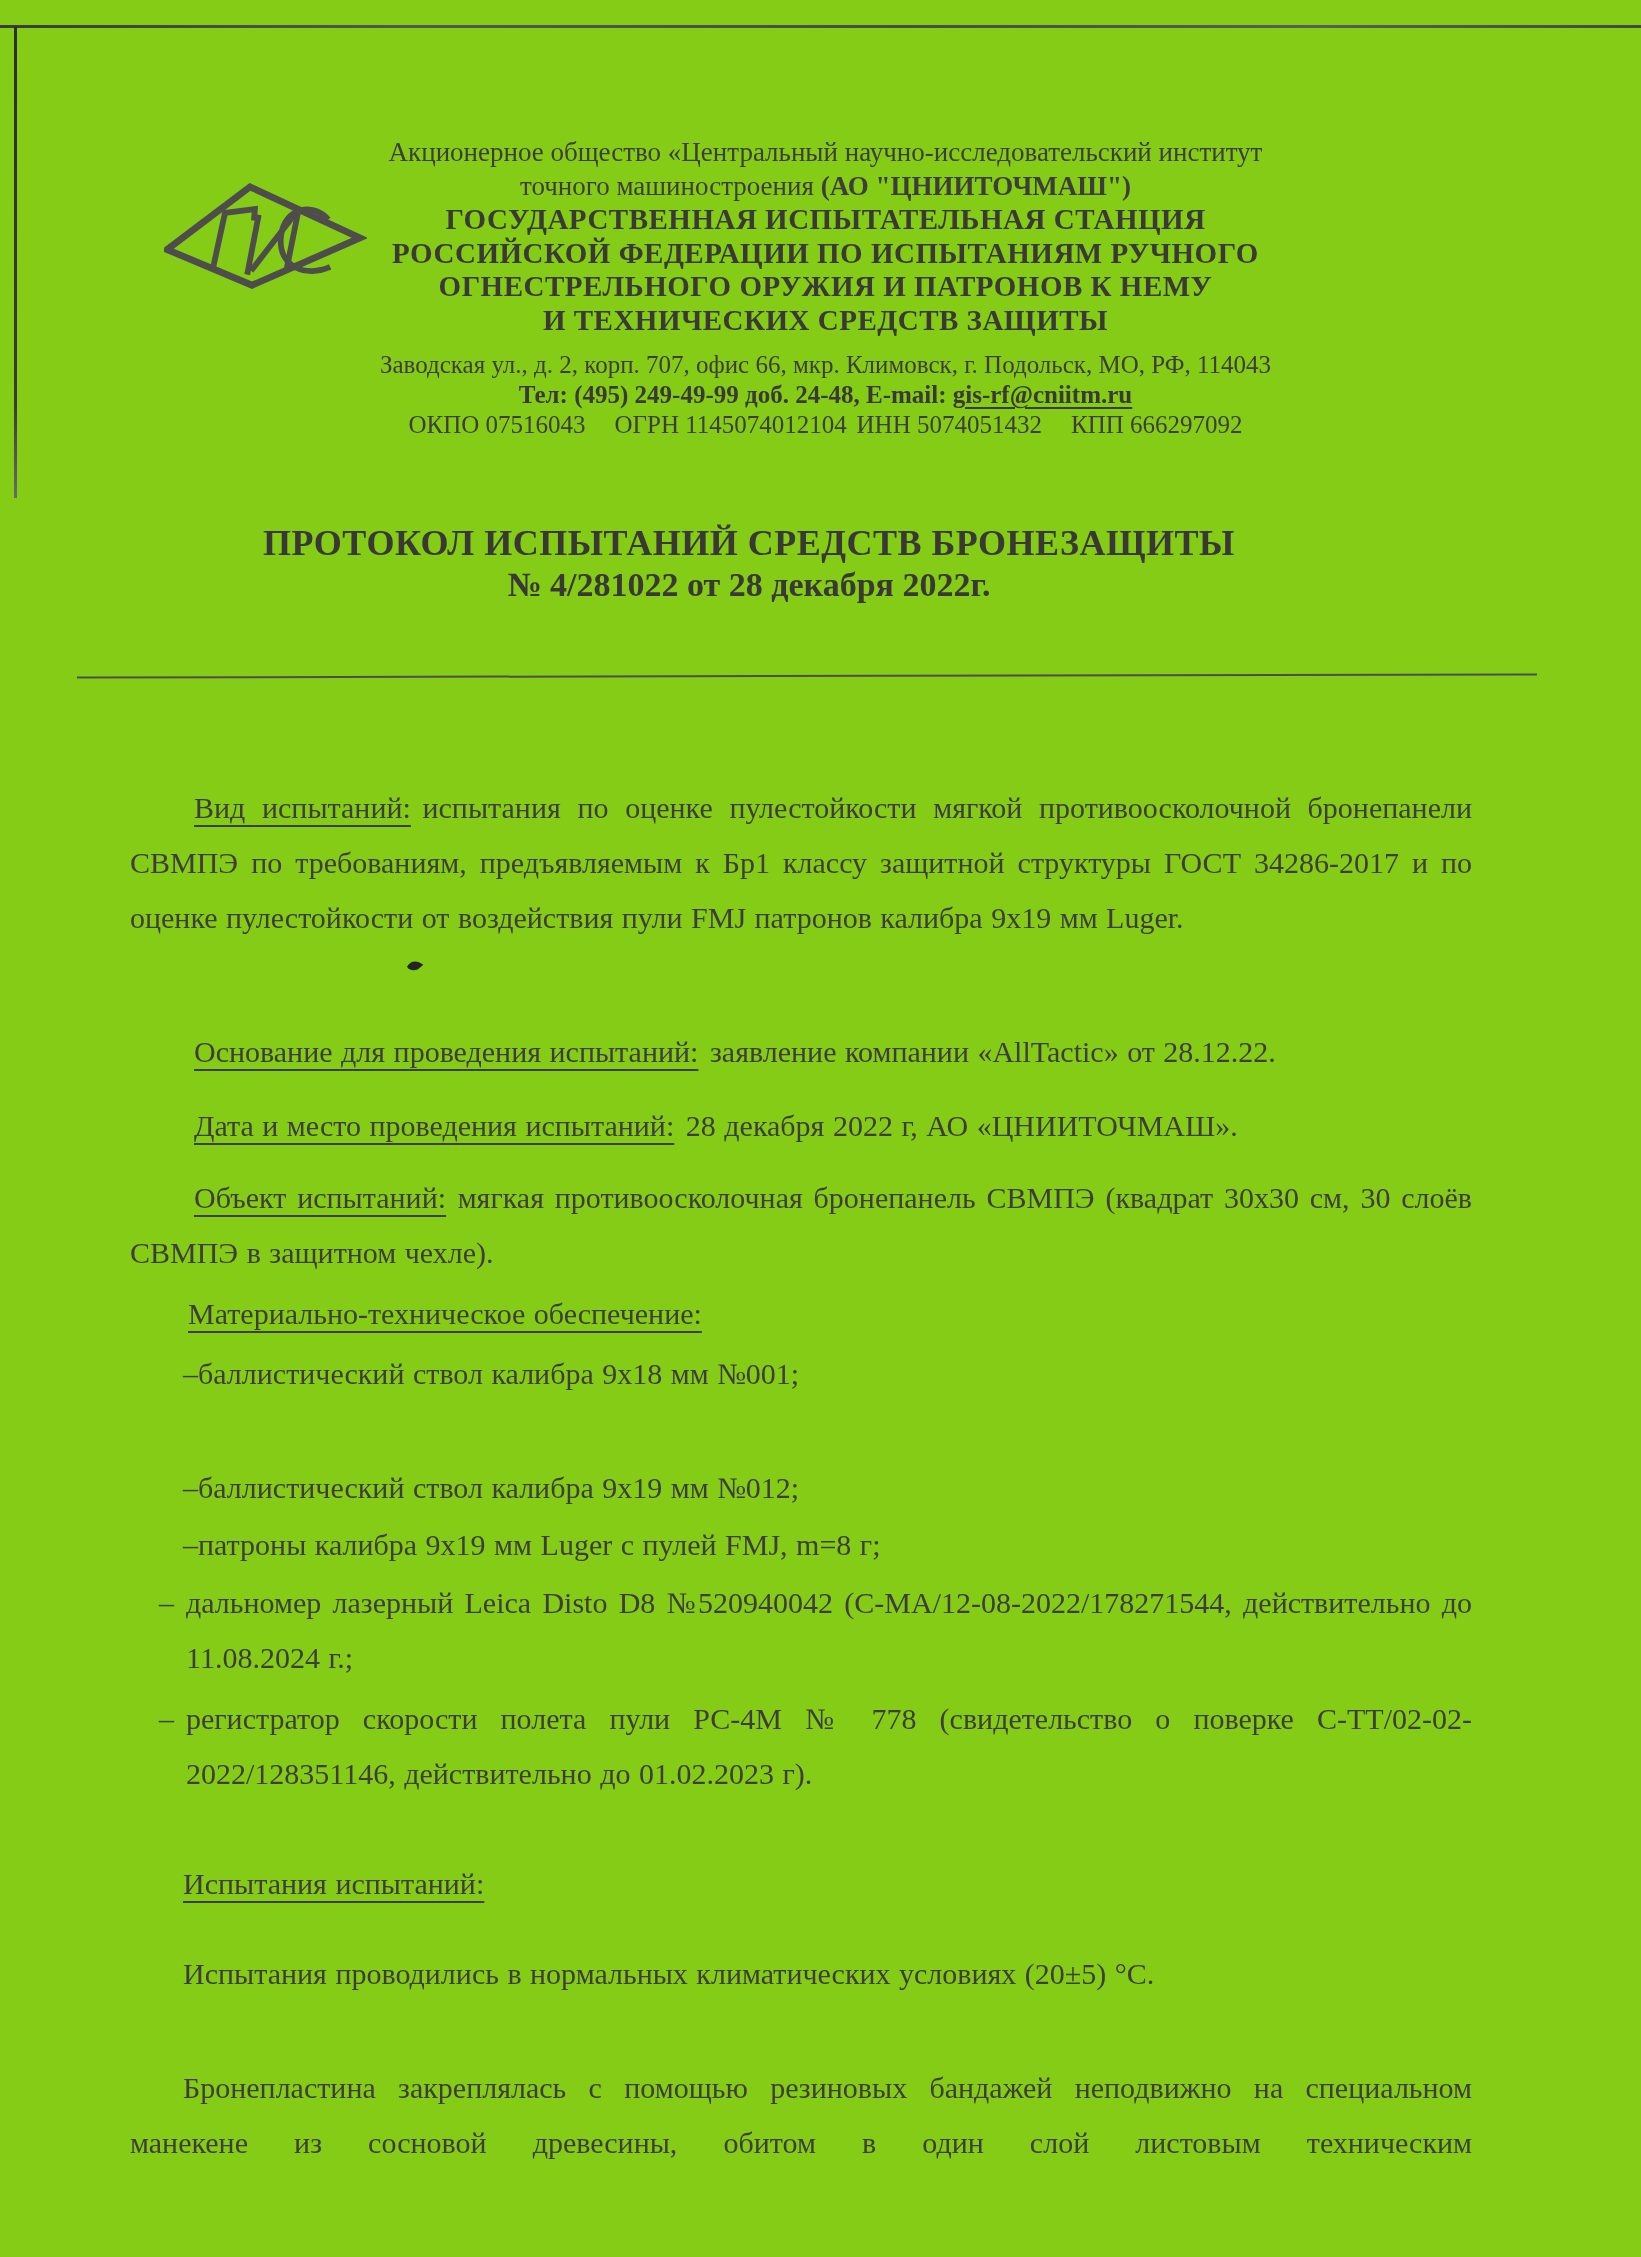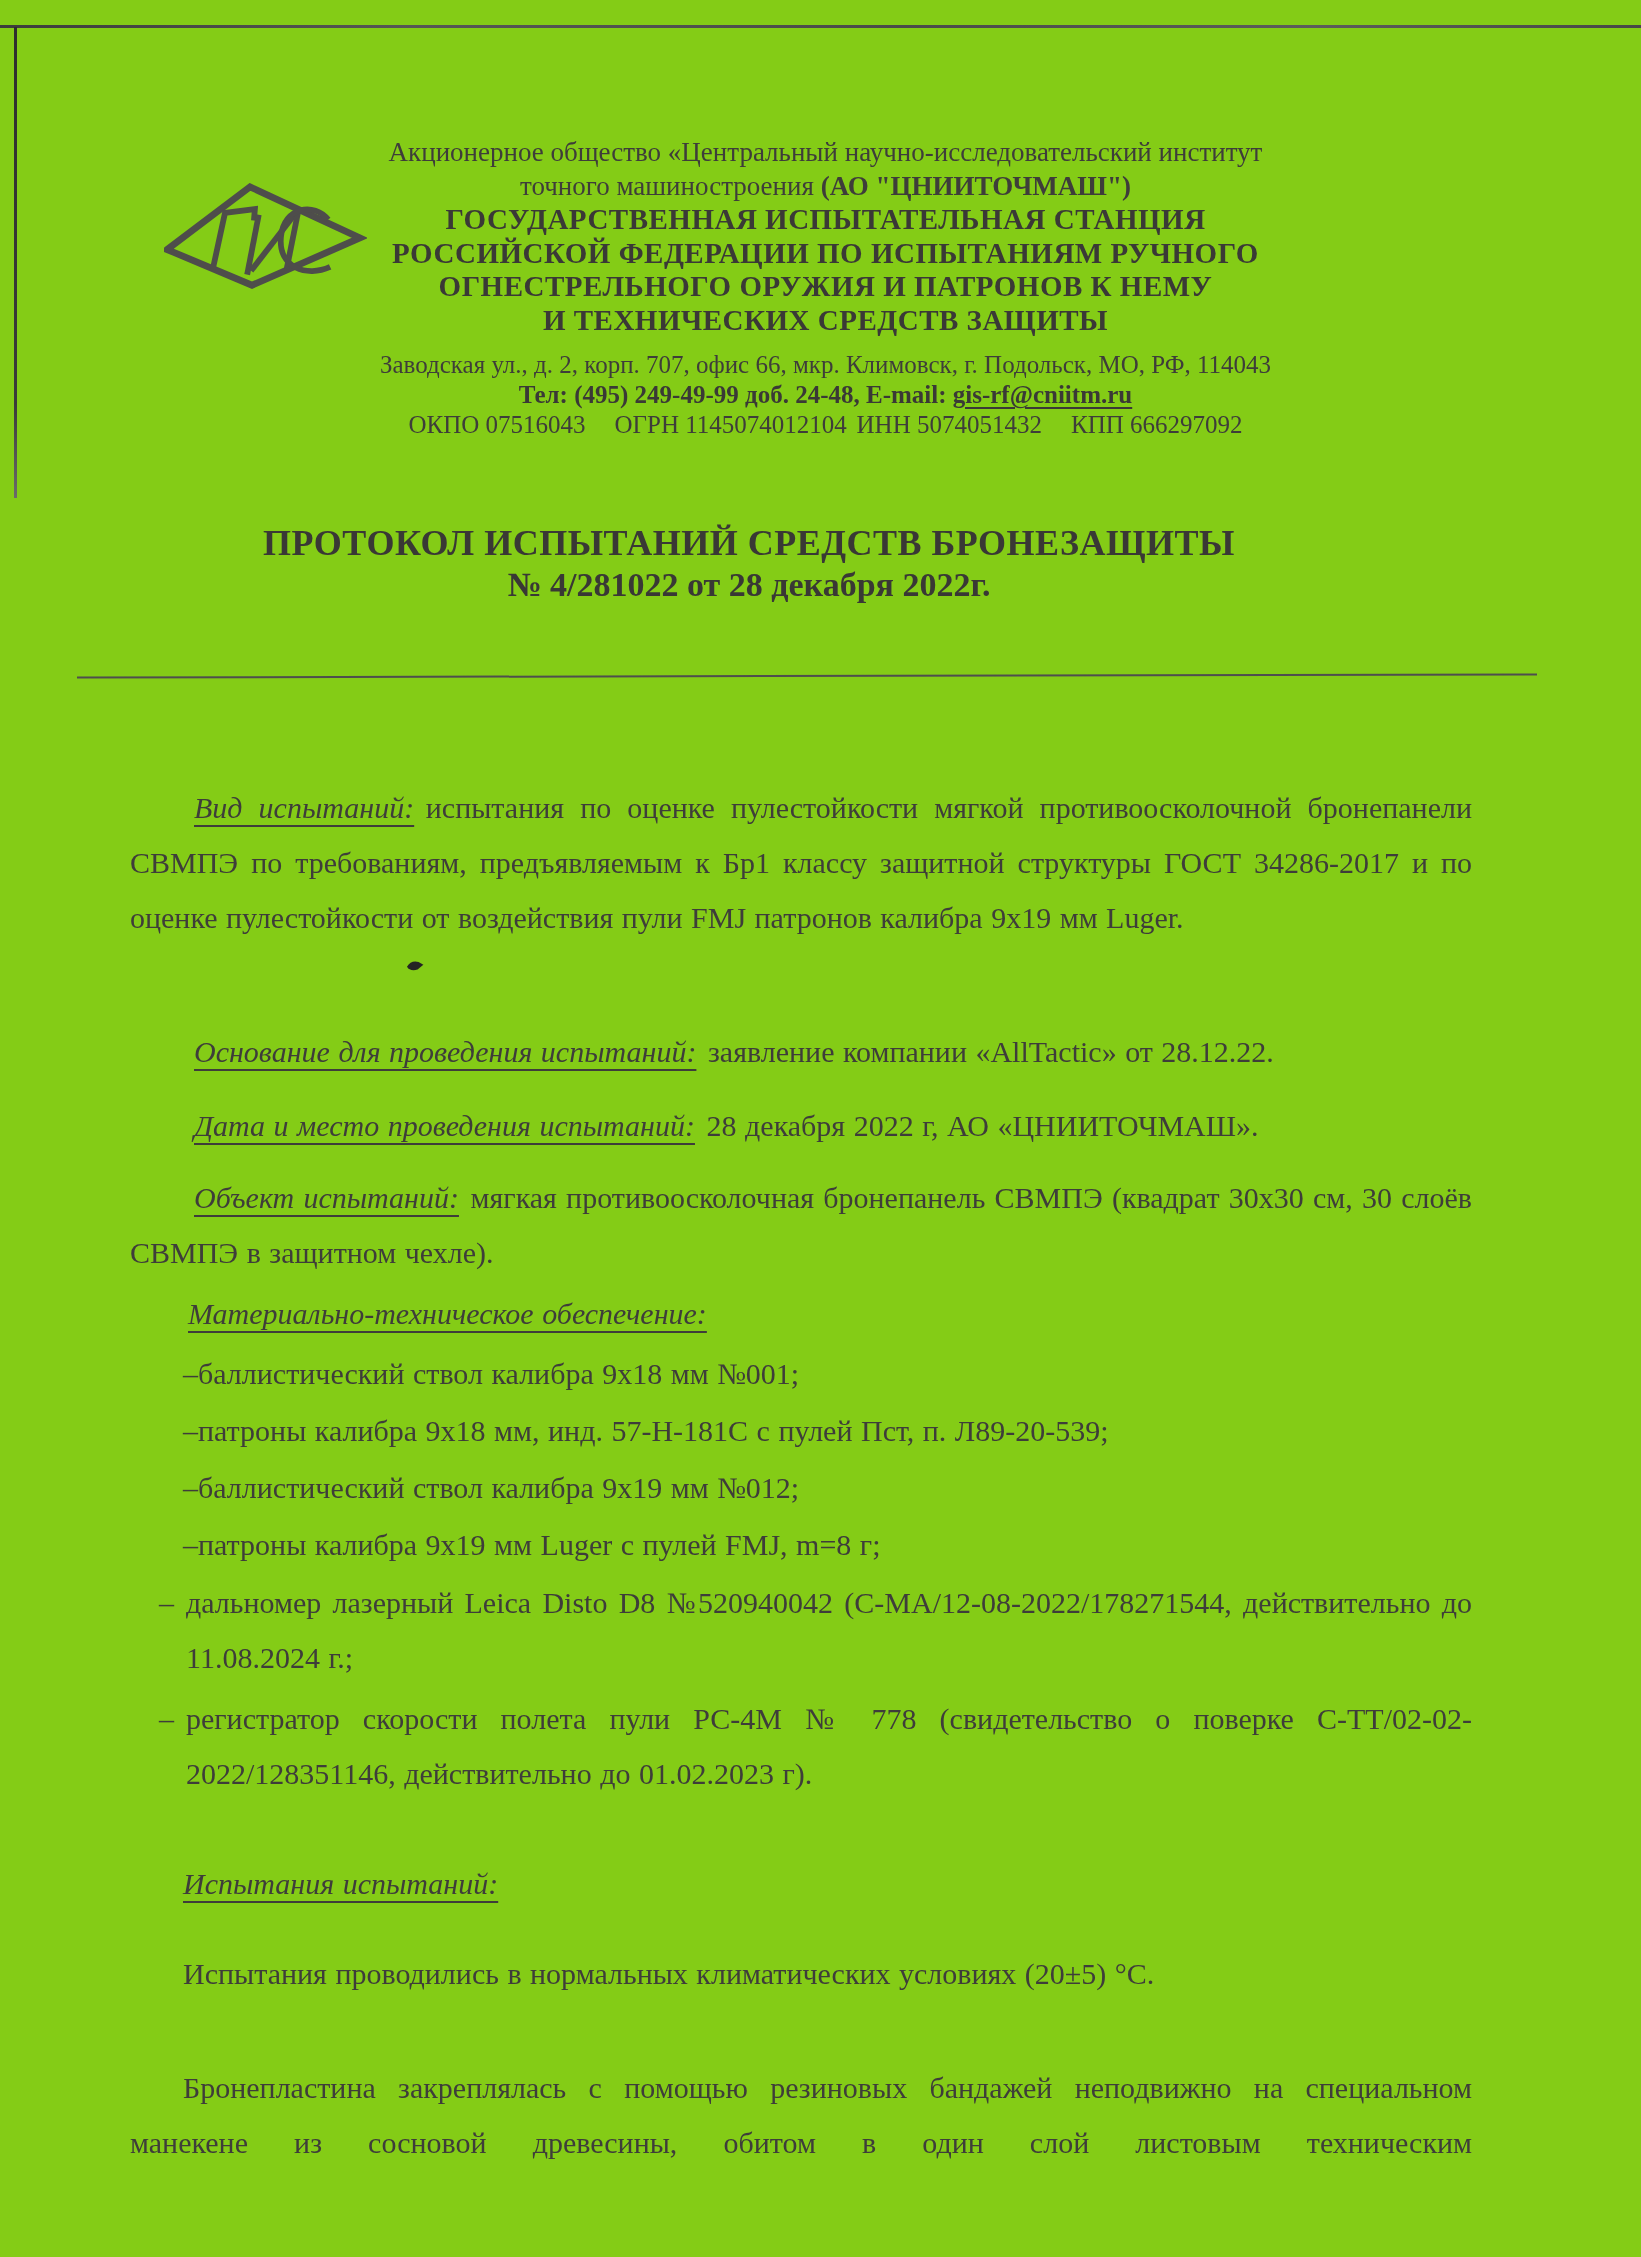--- a/index.html
+++ b/index.html
@@ -38,21 +38,21 @@
     font-weight:bold; color:#393835; white-space:nowrap; }
   .title-1 { top:522px; font-size:36px; letter-spacing:0.5px; }
   .title-2 { top:566px; font-size:34px; }
   .hr { position:absolute; top:675px; left:77px; width:1460px; height:1.9px;
     background:#4e4e4e; transform:rotate(-0.12deg); }
   
   .body-block { position:absolute; left:130px; width:1342px;
     font-size:30px; line-height:55px; text-align:justify; word-spacing:1px; }
   .indent { text-indent:64px; }
   .indent-sm { text-indent:53px; }
-  .lead { font-style:italic; text-decoration:underline; text-underline-offset:6.8px;
+  .lead { text-decoration:underline; text-underline-offset:6.8px;
     text-decoration-thickness:1.9px; margin-right:11.6px; }
   .mat-item { padding-left:53px; text-align:left; }
   .equip { display:flex; }
   .equip .dash { flex:0 0 27px; margin-left:29px; }
   .equip .etext { flex:1; text-align:justify; }
   .last-justify { text-align-last:justify; }
   .single { text-align:left; white-space:nowrap; }
   
   .ink-mark { position:absolute; left:406px; top:958px; width:19.3px; height:13.5px; }
 </style>
@@ -114,21 +114,20 @@
 
   <div class="body-block indent" style="top:1170px">
     <span class="lead">Объект испытаний:</span><span>мягкая противоосколочная бронепанель СВМПЭ (квадрат 30х30 см, 30 слоёв СВМПЭ в защитном чехле).</span>
   </div>
 
   <div class="body-block" style="top:1286px;padding-left:58px">
     <span class="lead">Материально-техническое обеспечение:</span>
   </div>
 
   <div class="body-block mat-item" style="top:1346px">–баллистический ствол калибра 9х18 мм №001;</div>
-  <div class="body-block mat-item" style="top:1403px">–патроны калибра 9х18 мм, инд. 57-Н-181С с пулей Пст, п. Л89-20-539;</div>
   <div class="body-block mat-item" style="top:1460px">–баллистический ствол калибра 9х19 мм №012;</div>
   <div class="body-block mat-item" style="top:1517px">–патроны калибра 9х19 мм Luger с пулей FMJ, m=8 г;</div>
 
   <div class="body-block equip" style="top:1575px">
     <span class="dash">–</span>
     <div class="etext">дальномер лазерный Leica Disto D8 №520940042 (С-МА/12-08-2022/178271544, действительно до 11.08.2024 г.;</div>
   </div>
 
   <div class="body-block equip" style="top:1691px">
     <span class="dash">–</span>

